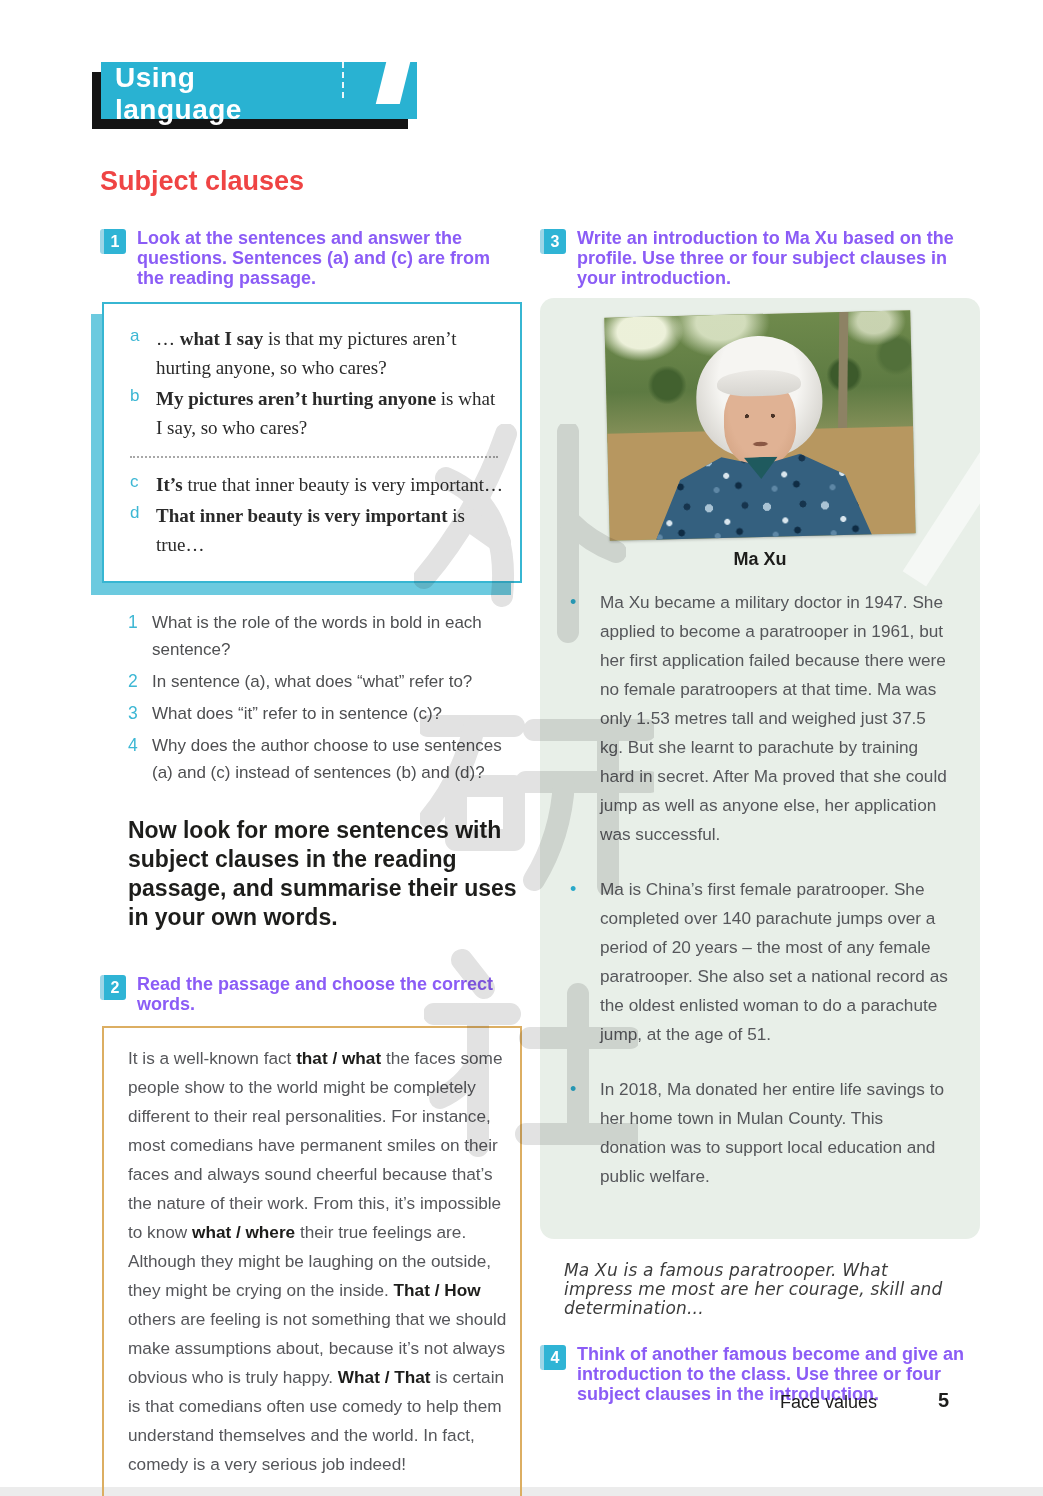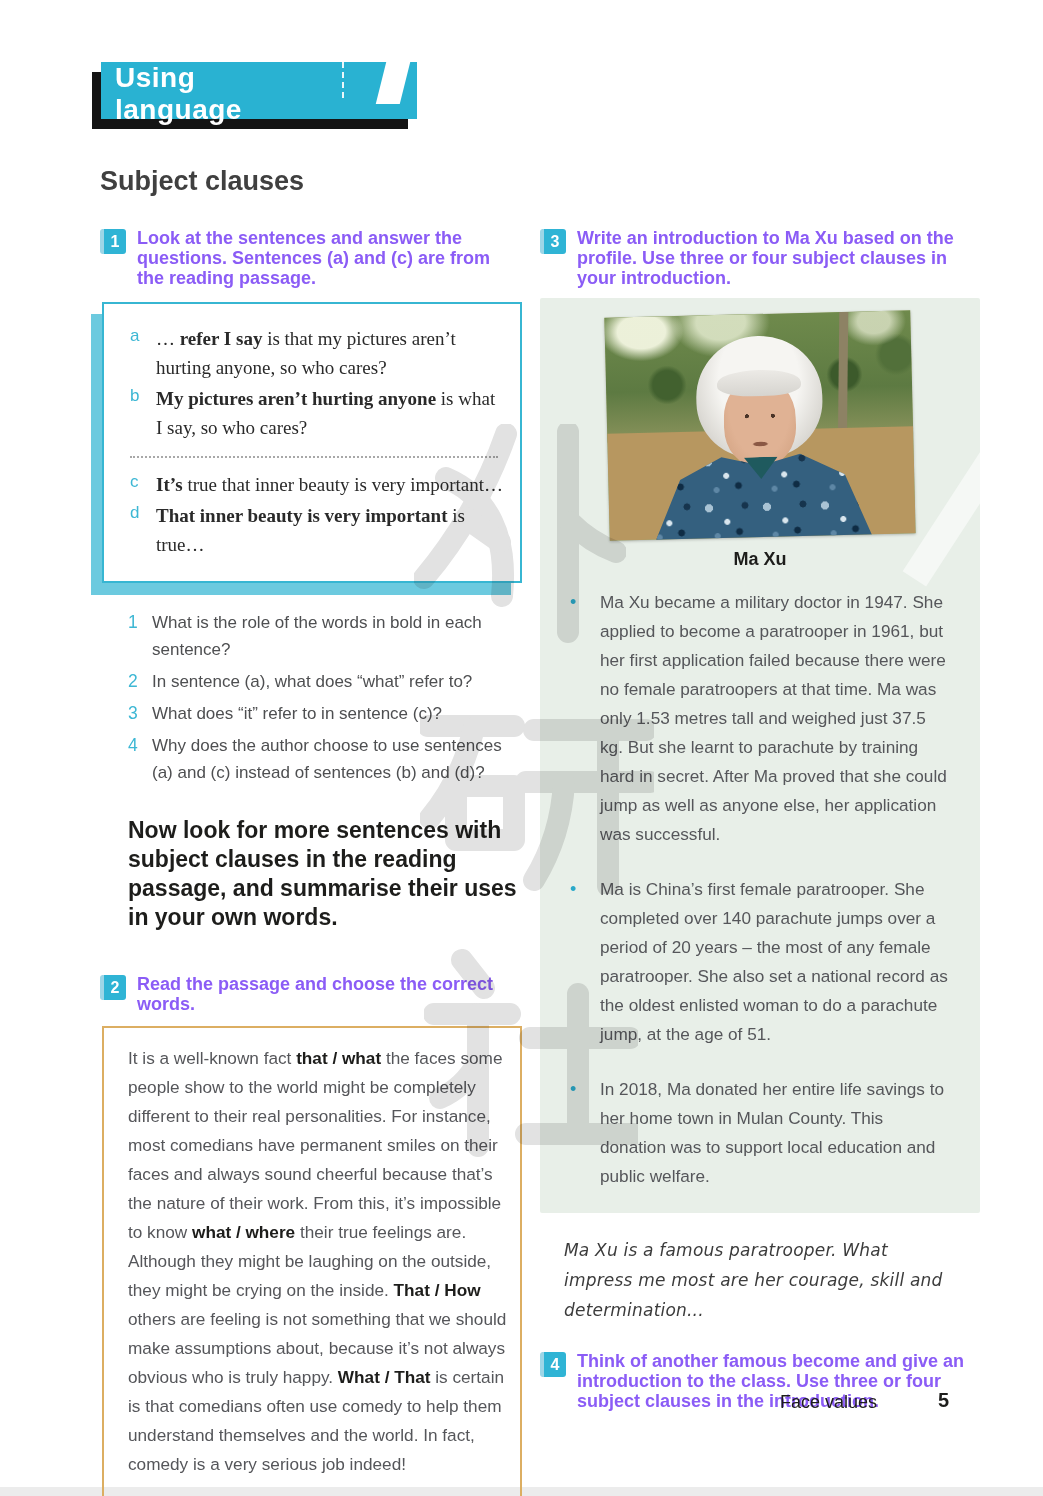--- a/index.html
+++ b/index.html
@@ -6,21 +6,21 @@
   .page{position:relative;width:1043px;height:1496px;background:#ffffff;overflow:hidden;
         font-family:"Liberation Sans",sans-serif;color:#1d1d1b;}
 
   
   .banner{position:absolute;left:101px;top:62px;width:316px;height:57px;background:#29b2d2;
           box-shadow:-9px 10px 0 #141414;display:flex;align-items:flex-start;padding:0 12px 0 14px;box-sizing:border-box;gap:28px;}
   .banner-text{color:#fff;font-size:28px;font-weight:bold;letter-spacing:.5px;flex:1;}
   .banner-dash{width:0;height:36px;border-left:2px dashed #fff;margin-right:9px;opacity:.9;}
   .banner-flag{width:24px;height:42px;background:#fff;transform:skewX(-14deg);}
 
-  .section-title{position:absolute;left:100px;top:166px;font-size:27px;font-weight:bold;color:#404040;}
+  .section-title{position:absolute;left:100px;top:166px;font-size:27px;font-weight:bold;color:#ef4444;}
 
   
   .col-left{position:absolute;left:100px;top:228px;width:422px;}
   .col-right{position:absolute;left:540px;top:228px;width:440px;}
 
   
   .ex{display:flex;align-items:flex-start;}
   .badge{flex:0 0 auto;width:22px;height:25px;background:#2fb4d5;border-left:4px solid #9dd6e7;border-radius:3px;
          color:#fff;font-size:16px;font-weight:bold;display:flex;align-items:center;justify-content:center;margin-top:1px;}
   .ex-instruction{margin-left:11px;font-size:18px;line-height:20px;font-weight:bold;color:#8b5cf6;}
@@ -41,21 +41,21 @@
   .q-text{font-size:17px;line-height:27px;color:#4e4f51;}
   .follow-up{margin:30px 0 0 28px;font-size:23px;line-height:29px;font-weight:bold;color:#1d1d1b;width:392px;}
 
   
   .ex2{margin-top:42px;}
   .passage-box{margin:12px 0 0 2px;border:2px solid #dcae62;padding:16px 14px 18px 24px;position:relative;z-index:2;background:rgba(255,255,255,.0);}
   .passage{font-size:17.2px;line-height:29px;color:#55565a;width:386px;}
   .passage .seg-bold{color:#1d1d1b;}
 
   
-  .panel{margin-top:10px;background:#e8efe8;border-radius:2px;padding:16px 0 22px;position:relative;}
+  .panel{margin-top:10px;background:#e8efe8;border-radius:14px;padding:16px 0 48px;position:relative;}
   .panel-slash{position:absolute;right:4px;top:120px;width:28px;height:175px;background:rgba(255,255,255,.55);
                transform:rotate(33deg);pointer-events:none;}
   .photo{position:relative;width:306px;height:223px;margin:0 auto;transform:rotate(-1.4deg);overflow:hidden;
          box-shadow:0 1px 3px rgba(0,0,0,.25);background:#9aa86f;}
   .photo-foliage{position:absolute;left:0;top:0;width:100%;height:56%;
      background:
        radial-gradient(ellipse 60px 42px at 12% 12%,rgba(243,246,225,.95) 40%,transparent 70%),
        radial-gradient(ellipse 70px 50px at 38% 6%,rgba(236,242,216,.8) 35%,transparent 70%),
        radial-gradient(ellipse 46px 35px at 88% 8%,rgba(240,243,220,.7) 35%,transparent 70%),
        radial-gradient(circle 26px at 20% 55%,#42612f 55%,transparent 75%),
@@ -96,21 +96,21 @@
      clip-path:polygon(0 0,100% 0,50% 100%);background:#1f5a5e;}
   .photo-caption{text-align:center;font-size:18px;font-weight:bold;margin-top:12px;color:#1d1d1b;position:relative;z-index:2;}
 
   .bullets{margin:18px 28px 0 30px;position:relative;z-index:2;}
   .bullet{display:flex;margin-bottom:26px;}
   .bullet:last-child{margin-bottom:0;}
   .bullet-dot{flex:0 0 30px;color:#2aa9c9;font-size:18px;line-height:29px;}
   .bullet-text{font-size:17.2px;line-height:29px;color:#55565a;}
 
   .note{margin:22px 4px 0 24px;font-family:"DejaVu Sans",sans-serif;font-style:italic;
-        font-size:17px;line-height:30px;color:#3c3c3c;width:392px;letter-spacing:.2px;}
+        font-size:17px;line-height:19px;color:#3c3c3c;width:392px;letter-spacing:.2px;}
 
   .ex4{margin-top:26px;}
 
   
   .footer-chapter{position:absolute;left:780px;top:1392px;font-size:18px;font-weight:normal;color:#1d1d1b;}
   .footer-page{position:absolute;left:938px;top:1389px;font-size:20px;font-weight:bold;color:#1d1d1b;}
   .page-edge{position:absolute;left:0;bottom:0;width:100%;height:9px;background:#ececec;}
 
   
   .wm{position:absolute;mix-blend-mode:multiply;pointer-events:none;z-index:5;}
@@ -132,21 +132,21 @@
   <div class="col-left">
 
     <div class="ex">
       <span class="badge">1</span>
       <span class="ex-instruction">Look at the sentences and answer the questions. Sentences (a) and (c) are from the reading passage.</span>
     </div>
 
     <div class="sent-box">
       <div class="sent-row">
         <span class="sent-label">a</span>
-        <span class="sent-text"><span>… </span><span class="seg-bold">refer I say</span><span> is that my pictures aren’t hurting anyone, so who cares?</span></span>
+        <span class="sent-text"><span>… </span><span class="seg-bold">what I say</span><span> is that my pictures aren’t hurting anyone, so who cares?</span></span>
       </div>
       <div class="sent-row">
         <span class="sent-label">b</span>
         <span class="sent-text"><span class="seg-bold">My pictures aren’t hurting anyone</span><span> is what I say, so who cares?</span></span>
       </div>
       <hr class="sent-divider">
       <div class="sent-row">
         <span class="sent-label">c</span>
         <span class="sent-text"><span class="seg-bold">It’s</span><span> true that inner beauty is very important…</span></span>
       </div>

